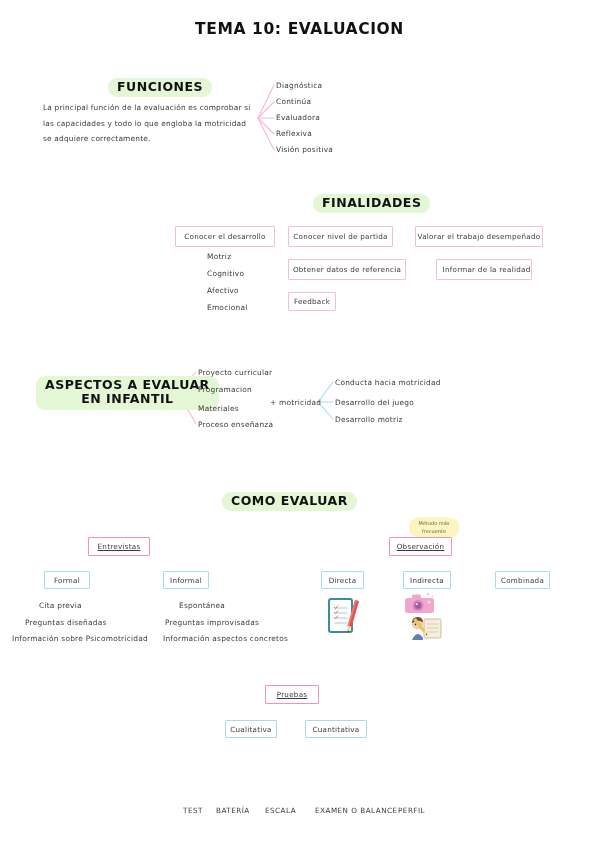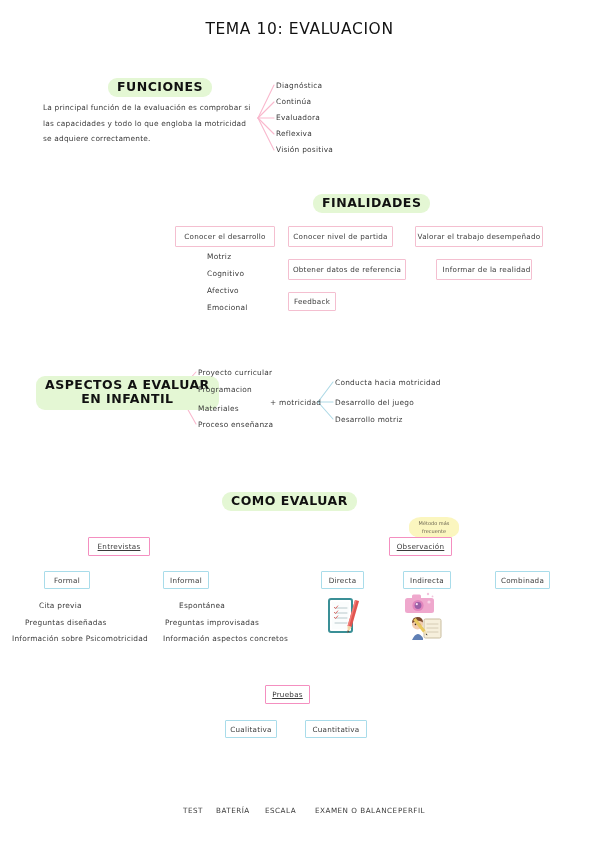--- a/index.html
+++ b/index.html
@@ -31,21 +31,21 @@
   }
 
   
   .maintitle {
     position: absolute;
     left: 0;
     top: 20px;
     width: 599px;
     text-align: center;
     font-family: "DejaVu Sans", sans-serif;
-    font-weight: normal;
+    font-weight: bold;
     font-size: 15.5px;
     letter-spacing: 0.6px;
     color: #111111;
     text-transform: uppercase;
   }
   .sectiontitle {
     position: absolute;
     font-family: "DejaVu Sans", sans-serif;
     font-weight: bold;
     font-size: 12.5px;
@@ -270,21 +270,21 @@
       <circle cx="7.5" cy="10.4" r="0.8" fill="#3a2a1f"></circle>
       <circle cx="11.6" cy="10.4" r="0.8" fill="#3a2a1f"></circle>
       <g transform="rotate(-38 15 16)">
         <rect x="13.5" y="2" width="3.2" height="16" fill="#e8c95f"></rect>
         <polygon points="13.5,18 16.7,18 15.1,23" fill="#f2dfb0"></polygon>
         <polygon points="14.3,21.2 15.9,21.2 15.1,23" fill="#3a3a3a"></polygon>
       </g>
     </svg>
   </div>
 
-  <div class="box magenta" style="left:265px; top:685px; width:45px; height:19px;">Pruebas</div>
+  <div class="box magenta" style="left:265px; top:685px; width:54px; height:19px;">Pruebas</div>
 
   <div class="box cyan" style="left:225px; top:720px; width:52px; height:18px;">Cualitativa</div>
   <div class="box cyan" style="left:305px; top:720px; width:62px; height:18px;">Cuantitativa</div>
 
   <div class="kw" style="left:183px; top:763px;">TEST</div>
   <div class="kw" style="left:216px; top:763px;">BATERÍA</div>
   <div class="kw" style="left:265px; top:763px;">ESCALA</div>
   <div class="kw" style="left:315px; top:763px;">EXAMEN O BALANCE</div>
   <div class="kw" style="left:398px; top:763px;">PERFIL</div>
 

